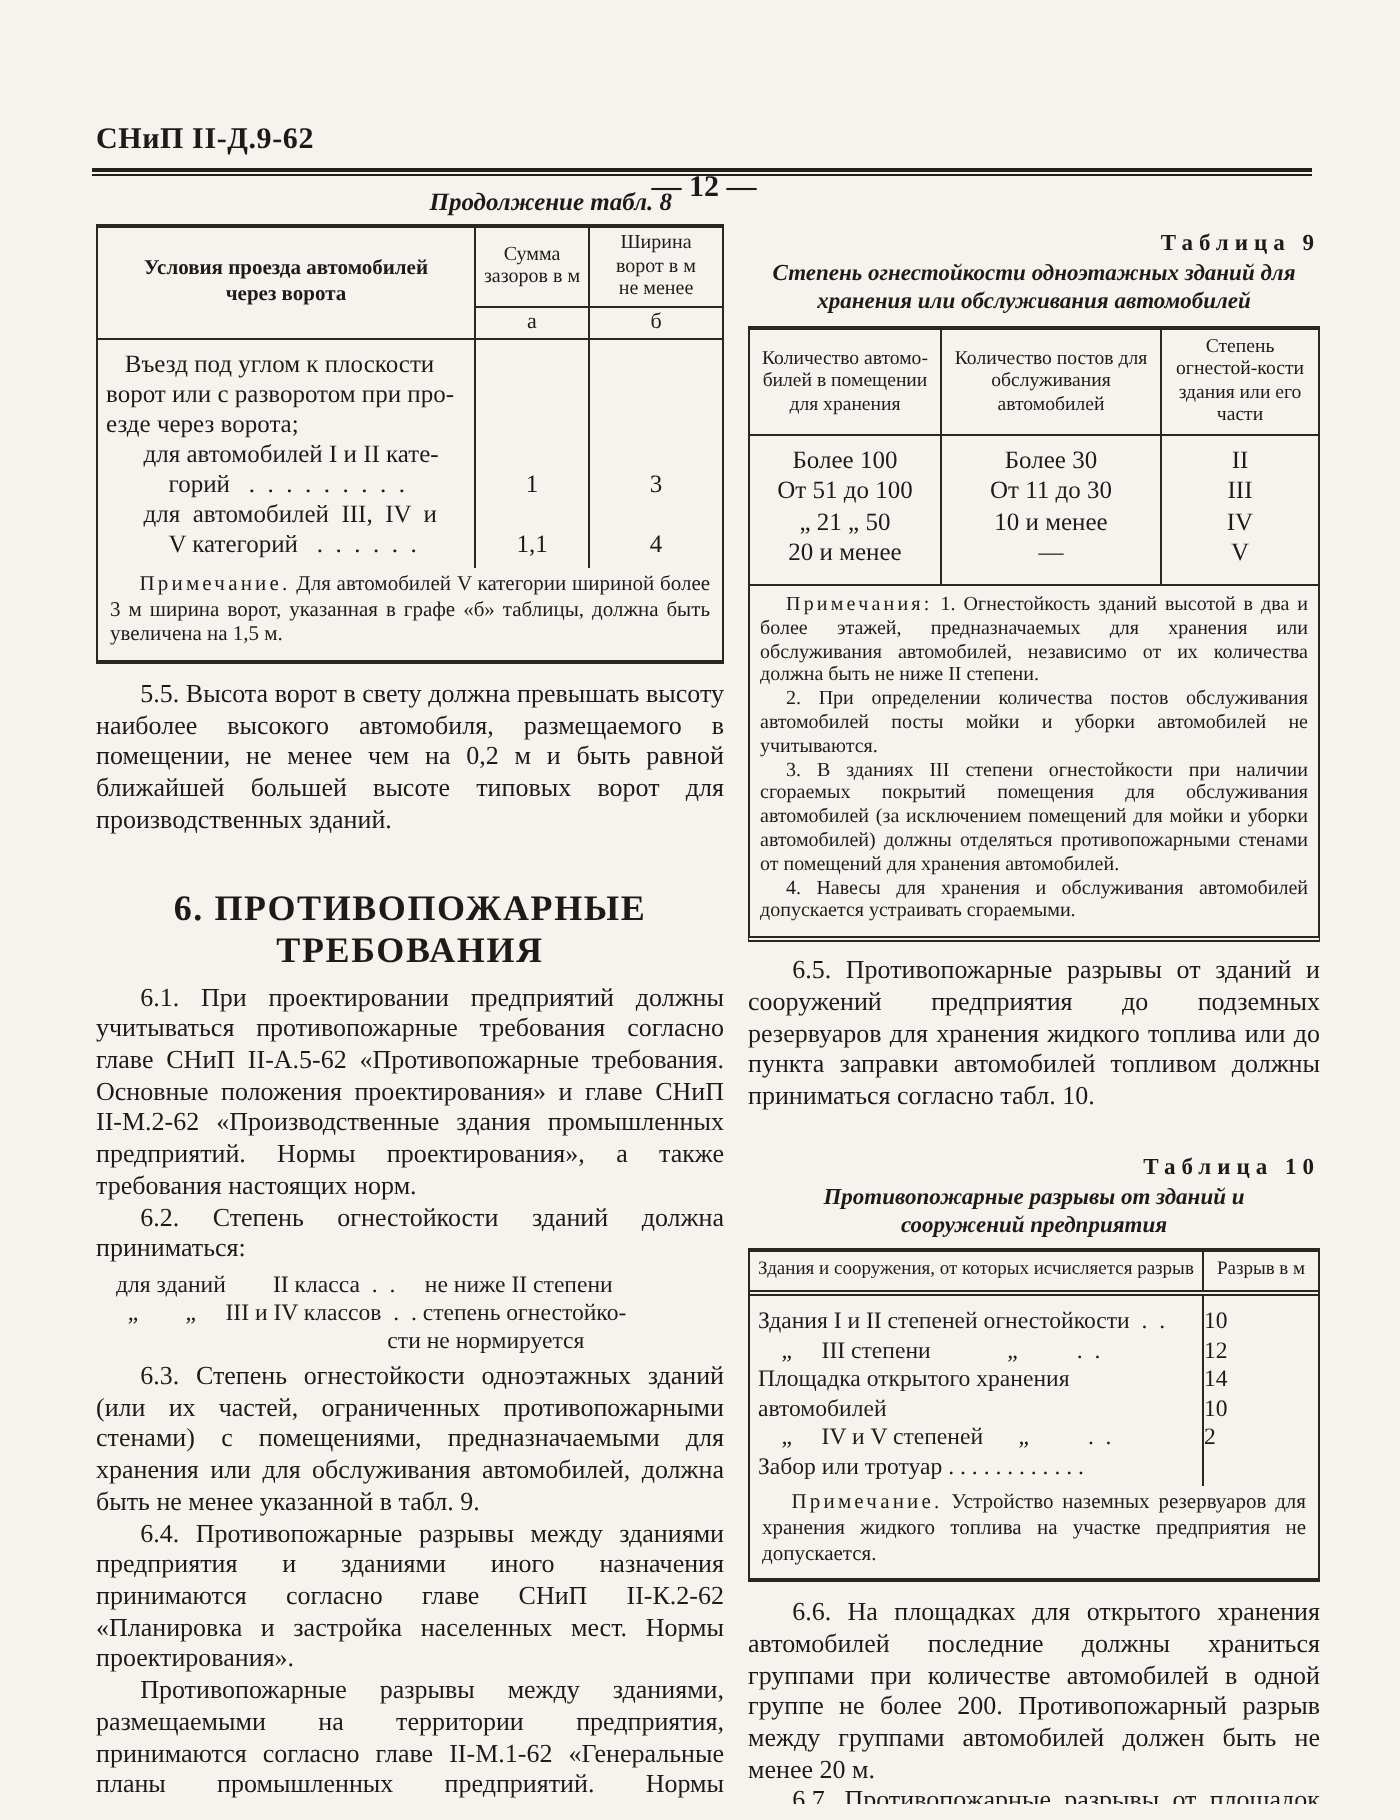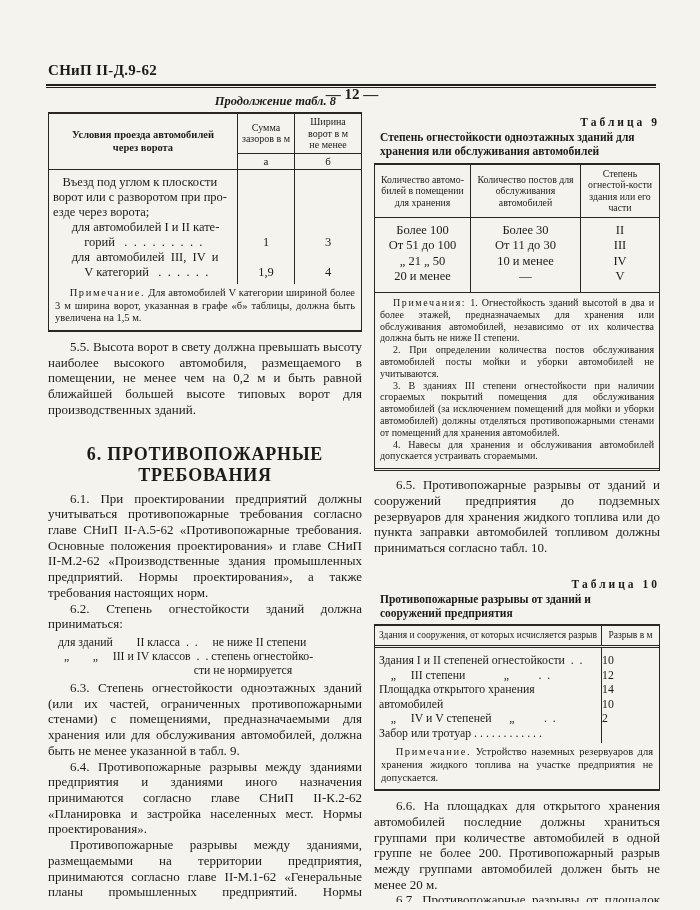--- a/index.html
+++ b/index.html
@@ -23,21 +23,21 @@
   
   .col { position:absolute; top:94px; bottom:8px; overflow:hidden; }
   .col-left  { left:48px;  width:314px; }
   .col-right { left:374px; width:286px; }
 
   .para { font-size:13px; line-height:1.21; text-align:justify; text-indent:1.7em; }
 
   
   .cont-label { font-style:italic; font-weight:bold; font-size:12.5px; text-align:right; padding-right:26px; margin-bottom:3px; }
   .tbl-label { font-weight:bold; font-size:11.5px; letter-spacing:3px; text-align:right; margin-bottom:2px;margin-top:22px; }
-  .tbl-caption { font-weight:bold; font-size:11.5px; line-height:1.25; text-align:left; margin:1px 6px 4px; }
+  .tbl-caption { font-weight:bold; font-size:11.5px; line-height:1.25; text-align:center; margin:1px 6px 4px;font-style:italic; }
 
   
   .tbox { border:1px solid #2a2622; border-top-width:2px; background:transparent; }
 
   
   .t8-head { display:grid; grid-template-columns:1fr 57px 67px; border-bottom:1px solid #2a2622; min-height:54px; }
   .t8-head .c1 { display:flex; align-items:center; justify-content:center; text-align:center;
      font-weight:bold; font-size:10.5px; line-height:1.2; padding:3px 4px; }
   .t8-vertcell { border-left:1px solid #2a2622; display:flex; flex-direction:column; text-align:center;
      font-size:10px; line-height:1.15; }
@@ -110,21 +110,21 @@
       <div class="t8-body">
         <div class="t8-text">   Въезд под углом к плоскости
 ворот или с разворотом при про-
 езде через ворота;
       для автомобилей I и II кате-
           горий   .  .  .  .  .  .  .  .  .
       для  автомобилей  III,  IV  и
           V категорий   .  .  .  .  .  .</div>
         <div class="t8-vals">
           <div class="v1">1</div>
-          <div class="v2">1,9</div>
+          <div class="v2">1,1</div>
         </div>
         <div class="t8-vals">
           <div class="v1">3</div>
           <div class="v2">4</div>
         </div>
       </div>
       <div class="tbl-note">
         <span class="sp-label">Примечание.</span>
         <span>Для автомобилей V категории шириной более 3 м ширина ворот, указанная в графе «б» таблицы, должна быть увеличена на 1,5 м.</span>
       </div>

